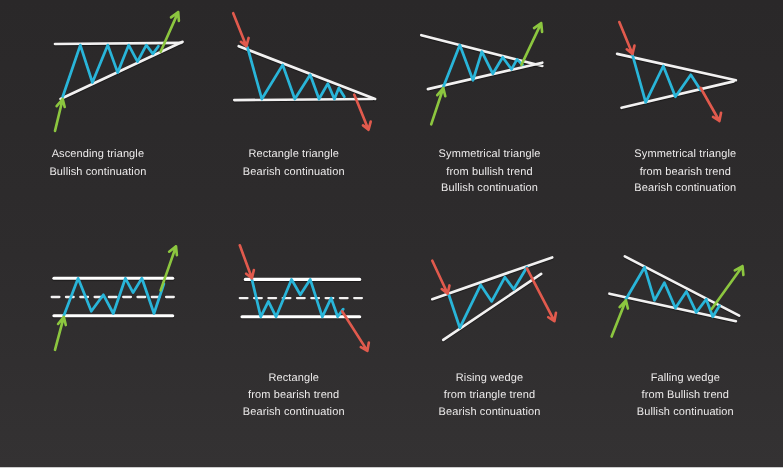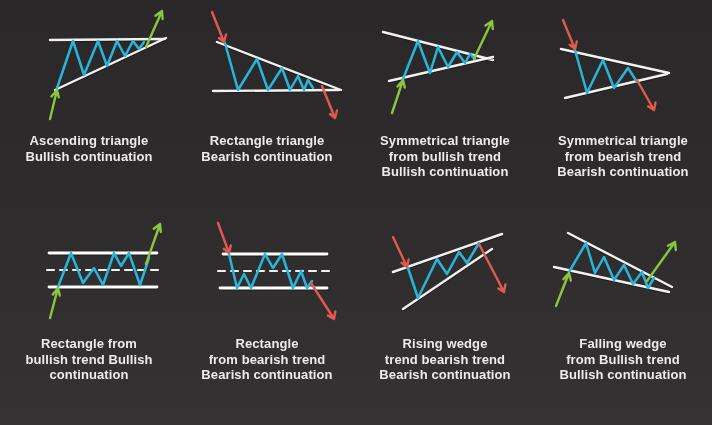--- a/index.html
+++ b/index.html
@@ -23,22 +23,22 @@
     grid-template-columns:repeat(4,178px);
     grid-template-rows:212px 213px;
   }
   .cell{display:flex;flex-direction:column;align-items:center;}
   .cell svg{display:block;}
   .caption{
     margin-top:3px;
     text-align:center;
     white-space:pre-line;
     color:var(--caption);
-    font-size:13px;
-    font-weight:bold;
+    font-size:10px;
+    font-weight:normal;
     line-height:15.6px;
     letter-spacing:0.1px;
   }
   .row2 .caption{margin-top:2px;}
   path{fill:none;stroke-linecap:round;stroke-linejoin:round;}
   .tl{stroke:var(--trendline);stroke-width:2.4;filter:drop-shadow(0.6px 1.1px 0 rgba(0,0,0,0.38));}
   .tl-thick{stroke:#ffffff;stroke-width:2.8;filter:drop-shadow(0.6px 1.1px 0 rgba(0,0,0,0.38));}
   .dash{stroke:var(--trendline);stroke-width:2.1;stroke-dasharray:7 6;}
   .zz{stroke:var(--zigzag);stroke-width:2.5;}
   .bull{stroke:var(--bullish);stroke-width:2.4;}
@@ -101,23 +101,20 @@
 
   <div class="cell row2">
     <svg width="178" height="122" viewBox="0 0 178 122">
       <path class="tl-thick" d="M49 41 L157 41"></path>
       <path class="tl-thick" d="M49 75 L157 75"></path>
       <path class="dash" d="M47 58 L159 58"></path>
       <path class="zz" d="M58 75 L71 41 L83 71 L94 56 L103 73 L114 41 L121 54 L129 41 L140 73 L149 46"></path>
       <path class="bull" d="M50 106 L58 76 M52.8 82.5 L58 76 L59.8 83.5"></path>
       <path class="bull" d="M146 52 L160 12 M153.8 16.8 L160 12 L160.8 20"></path>
     </svg>
-    <div class="caption">Rectangle from
-bullish trend Bullish
-continuation</div>
   </div>
 
   <div class="cell row2">
     <svg width="178" height="122" viewBox="0 0 178 122">
       <path class="tl-thick" d="M45 42 L149 42"></path>
       <path class="tl-thick" d="M42 76 L149 76"></path>
       <path class="dash" d="M40 59 L151 59"></path>
       <path class="zz" d="M51 42 L59 76 L66 62 L73 76 L87 42 L95 56 L104 42 L115 76 L123 59 L129 76 L134 69"></path>
       <path class="bear" d="M40 11 L51 41 M45.8 36.8 L51 41 L52.8 33.5"></path>
       <path class="bear" d="M133 71 L156 107 M150 103.6 L156 107 L157.3 99.4"></path>
@@ -129,21 +126,21 @@
 
   <div class="cell row2">
     <svg width="178" height="122" viewBox="0 0 178 122">
       <path class="tl" d="M37 60 L146 22"></path>
       <path class="tl" d="M47 97 L136 37"></path>
       <path class="zz" d="M52 56 L62 86 L81 47 L91 62 L103 40 L111 51 L123 31"></path>
       <path class="bear" d="M37 25 L51 55 M45.6 50.8 L51 55 L52.6 47.5"></path>
       <path class="bear" d="M123 32 L148 80 M142.4 76.4 L148 80 L149.4 72.4"></path>
     </svg>
     <div class="caption">Rising wedge
-trend bearish trend
+from triangle trend
 Bearish continuation</div>
   </div>
 
   <div class="cell row2">
     <svg width="178" height="122" viewBox="0 0 178 122">
       <path class="tl" d="M34 21 L138 75"></path>
       <path class="tl" d="M20 55 L135 80"></path>
       <path class="zz" d="M35 60 L52 31 L61 61 L70 45 L80 68 L90 53 L99 72 L108 60 L114 76 L120 66"></path>
       <path class="bull" d="M22 94 L35 61 M29.3 67.2 L35 61 L36.8 68.5"></path>
       <path class="bull" d="M113 69 L141 30 M134 33.8 L141 30 L141.8 38"></path>

